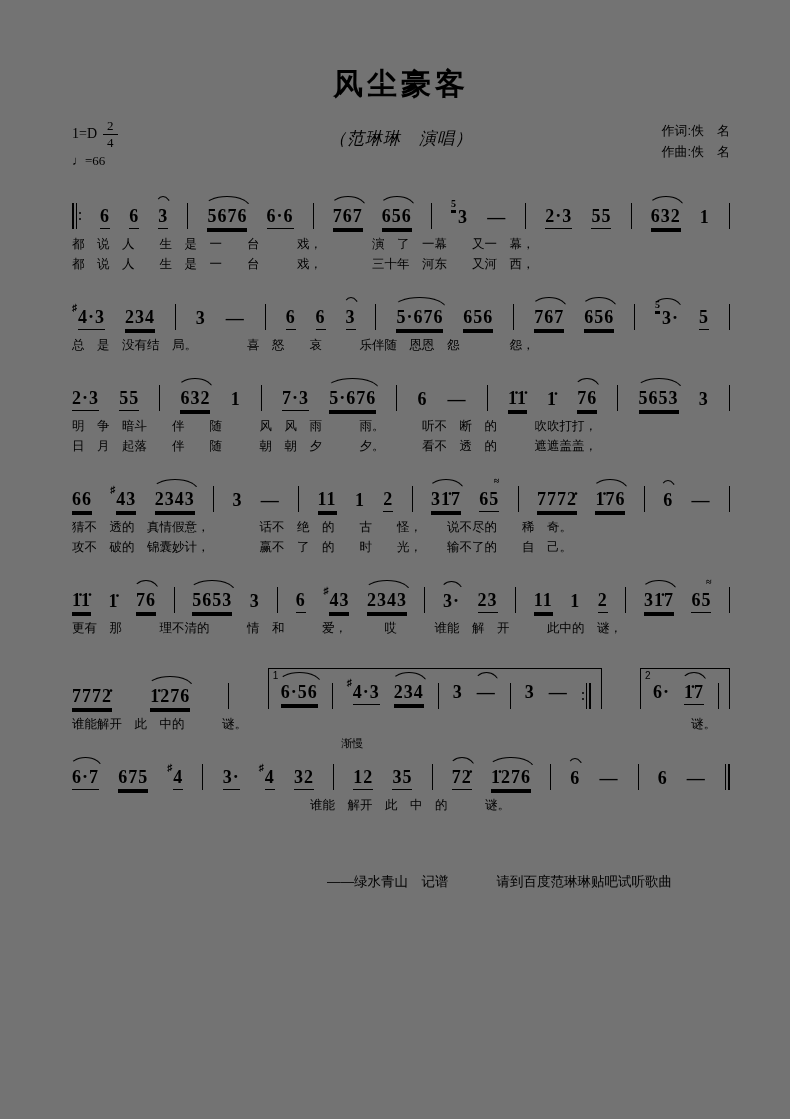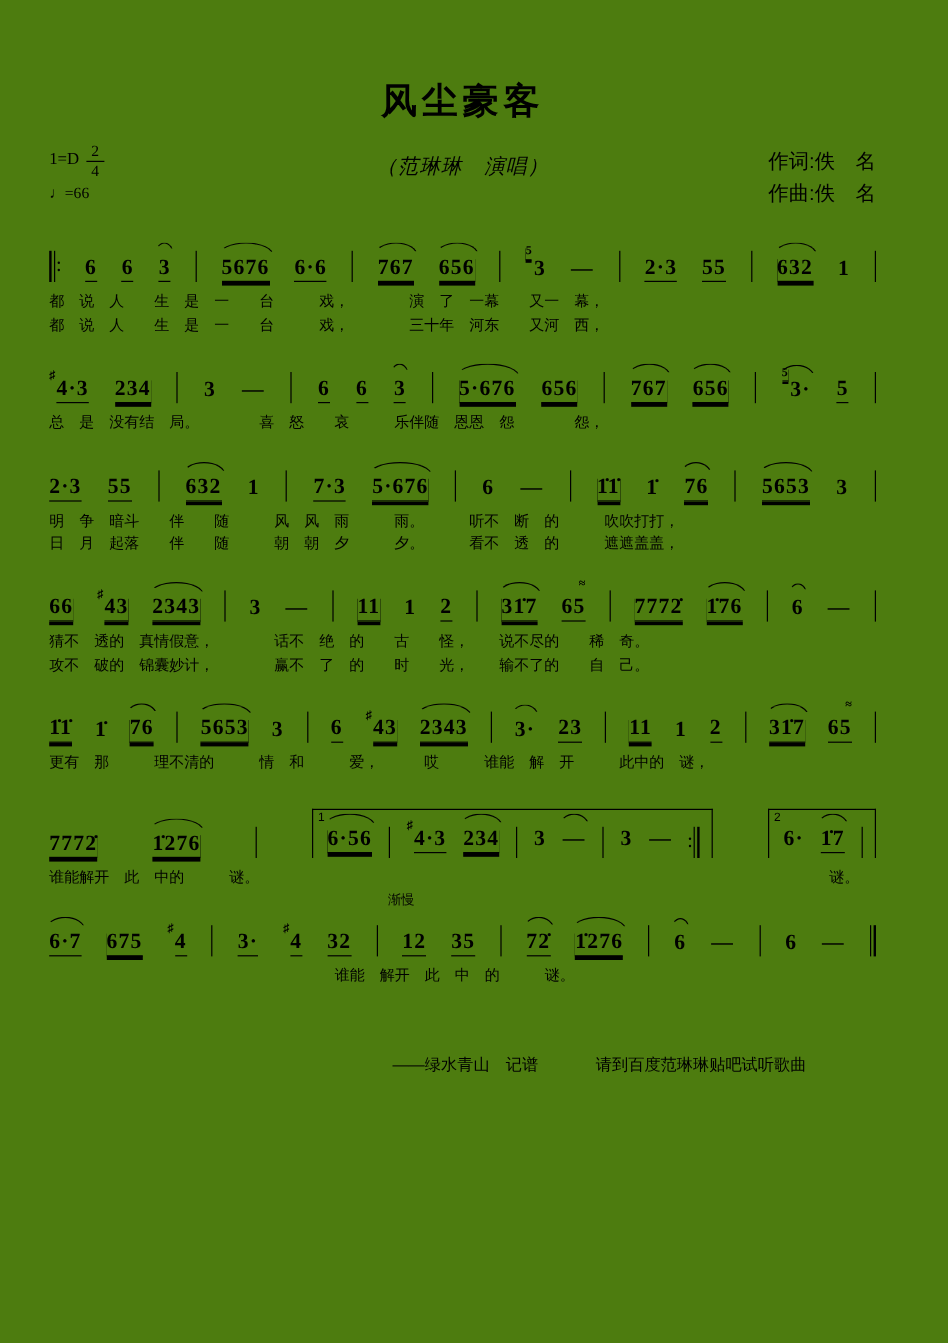--- a/index.html
+++ b/index.html
@@ -1,34 +1,34 @@
 <!DOCTYPE html>
 <html><head>
 <meta charset="utf-8">
 <style>
   html,body{margin:0;padding:0;background:#e8e8e8;}
   .page{
-    width:790px;height:1119px;background:#4d7c0f;margin:0 auto;
-    box-sizing:border-box;padding:64px 60px 0 41px;position:relative;
+    width:790px;height:1119px;background:#737373;margin:0 auto;
+    box-sizing:border-box;padding:64px 60px 0 72px;position:relative;
     font-family:"Liberation Sans","DejaVu Sans",sans-serif;color:#000;
   }
   
   .title{
     text-align:center;font-size:30px;font-weight:bold;letter-spacing:4px;
     font-family:"Liberation Serif","DejaVu Serif",serif;margin-bottom:14px;
   }
   .header-row{display:grid;grid-template-columns:150px 1fr 150px;align-items:start;margin-bottom:14px;}
   .keyblock{font-size:14px;line-height:1.2;font-family:"Liberation Serif","DejaVu Serif",serif;}
   .keyline{display:flex;align-items:center;gap:6px;}
   .frac{display:inline-block;text-align:center;font-size:13px;line-height:1.05;}
   .frac .num{display:block;border-bottom:1px solid #000;padding:0 4px 1px;}
   .frac .den{display:block;padding-top:1px;}
   .tempo{margin-top:4px;font-size:13px;}
   .subtitle{text-align:center;font-size:17px;letter-spacing:1px;padding-top:8px;font-style:italic;}
-  .credits{font-size:17px;line-height:1.6;text-align:right;justify-self:end;padding-top:2px;}
+  .credits{font-size:13px;line-height:1.6;text-align:right;justify-self:end;padding-top:2px;}
   
   .score{margin-top:10px;}
   .score-line{margin-bottom:9px;}
   .note-row{
     display:flex;align-items:flex-end;justify-content:space-between;
     padding-top:20px;min-height:46px;box-sizing:border-box;
     font-family:"Liberation Serif","DejaVu Serif",serif;font-weight:bold;font-size:18px;
   }
   .token{position:relative;display:inline-flex;align-items:flex-end;line-height:1;}
   .note{display:inline-block;padding-bottom:3px;line-height:1;white-space:nowrap;letter-spacing:1px;}
@@ -59,21 +59,21 @@
     position:relative;border-top:1px solid #000;border-left:1px solid #000;border-right:1px solid #000;
     padding:14px 10px 0 12px;display:inline-flex;align-items:flex-end;
   }
   .ending .ending-notes{display:inline-flex;align-items:flex-start;gap:14px;}
   .ending-label{
     position:absolute;top:1px;left:4px;font-size:10px;font-weight:normal;
     font-family:"Liberation Sans","DejaVu Sans",sans-serif;
   }
   
   .lyric-row{font-size:12.5px;line-height:1.55;white-space:pre;display:flex;}
-  .lyric-row.first{margin-top:7px;}
+  .lyric-row.first{margin-top:7px;font-family:Liberation Mono, monospace;}
   .lyric-row.spread{justify-content:space-between;padding-right:14px;}
   .lyric-row.indent{padding-left:238px;}
   
   .footer{
     display:flex;gap:48px;font-size:13.5px;margin-top:56px;
     justify-content:flex-end;padding-right:58px;
   }
 </style>
 </head>
 <body>

